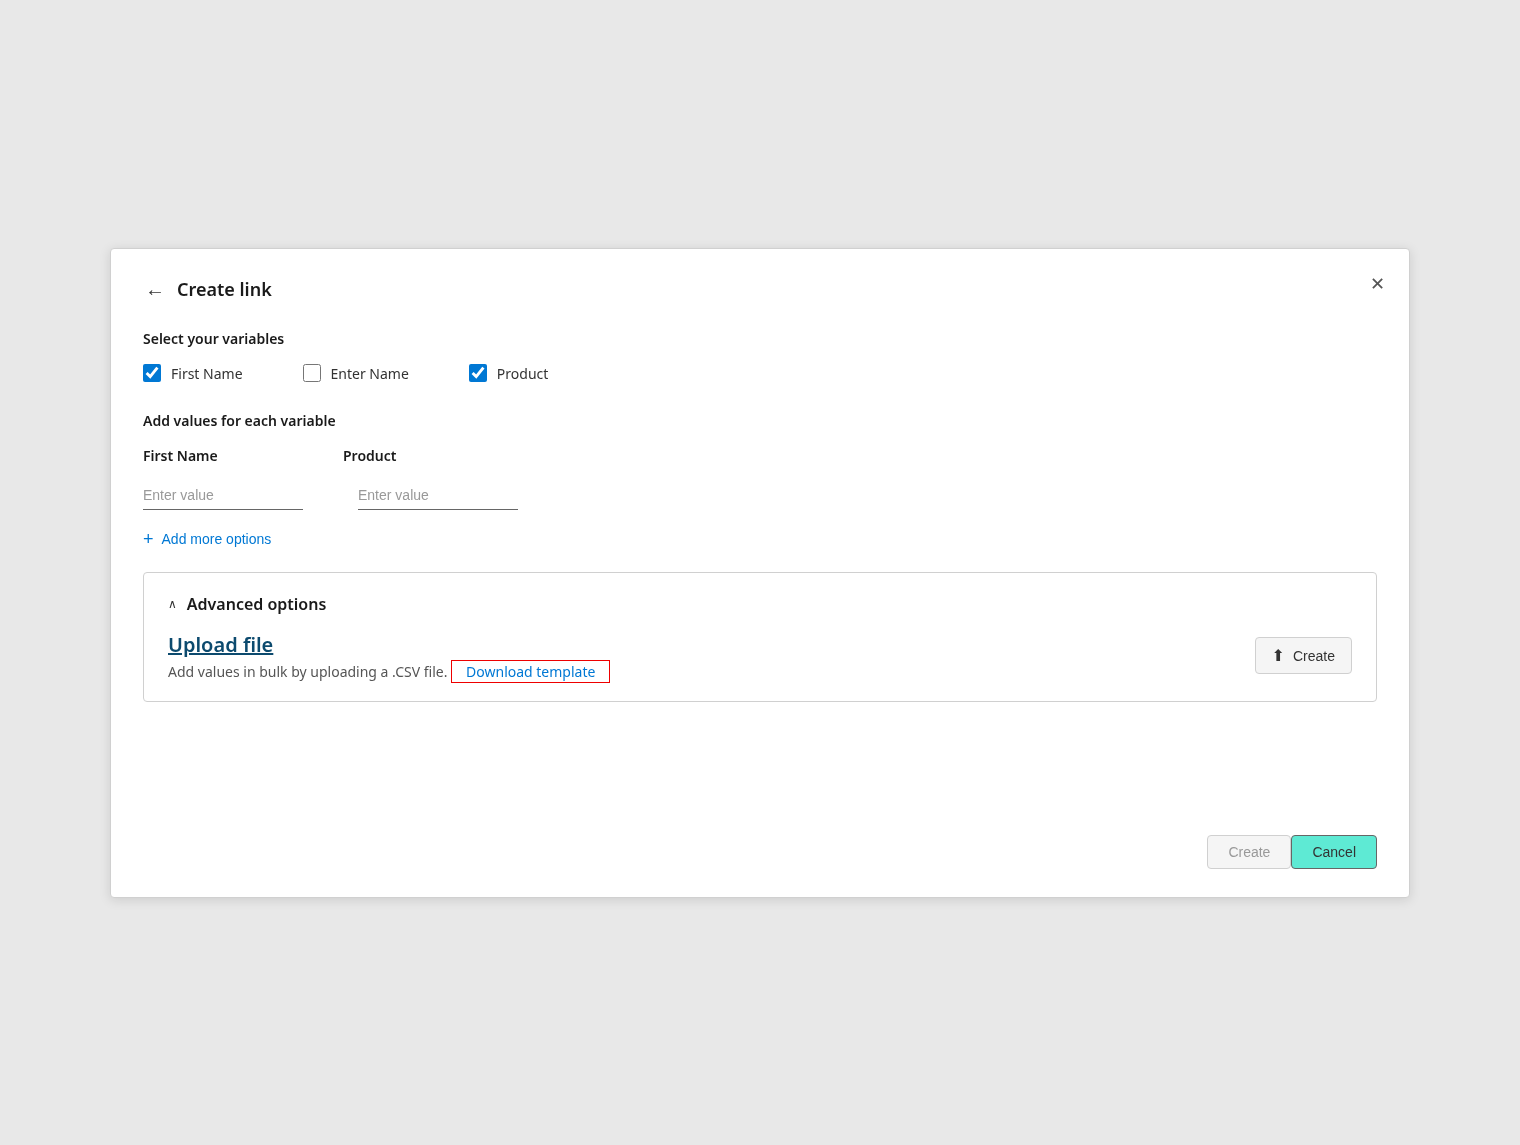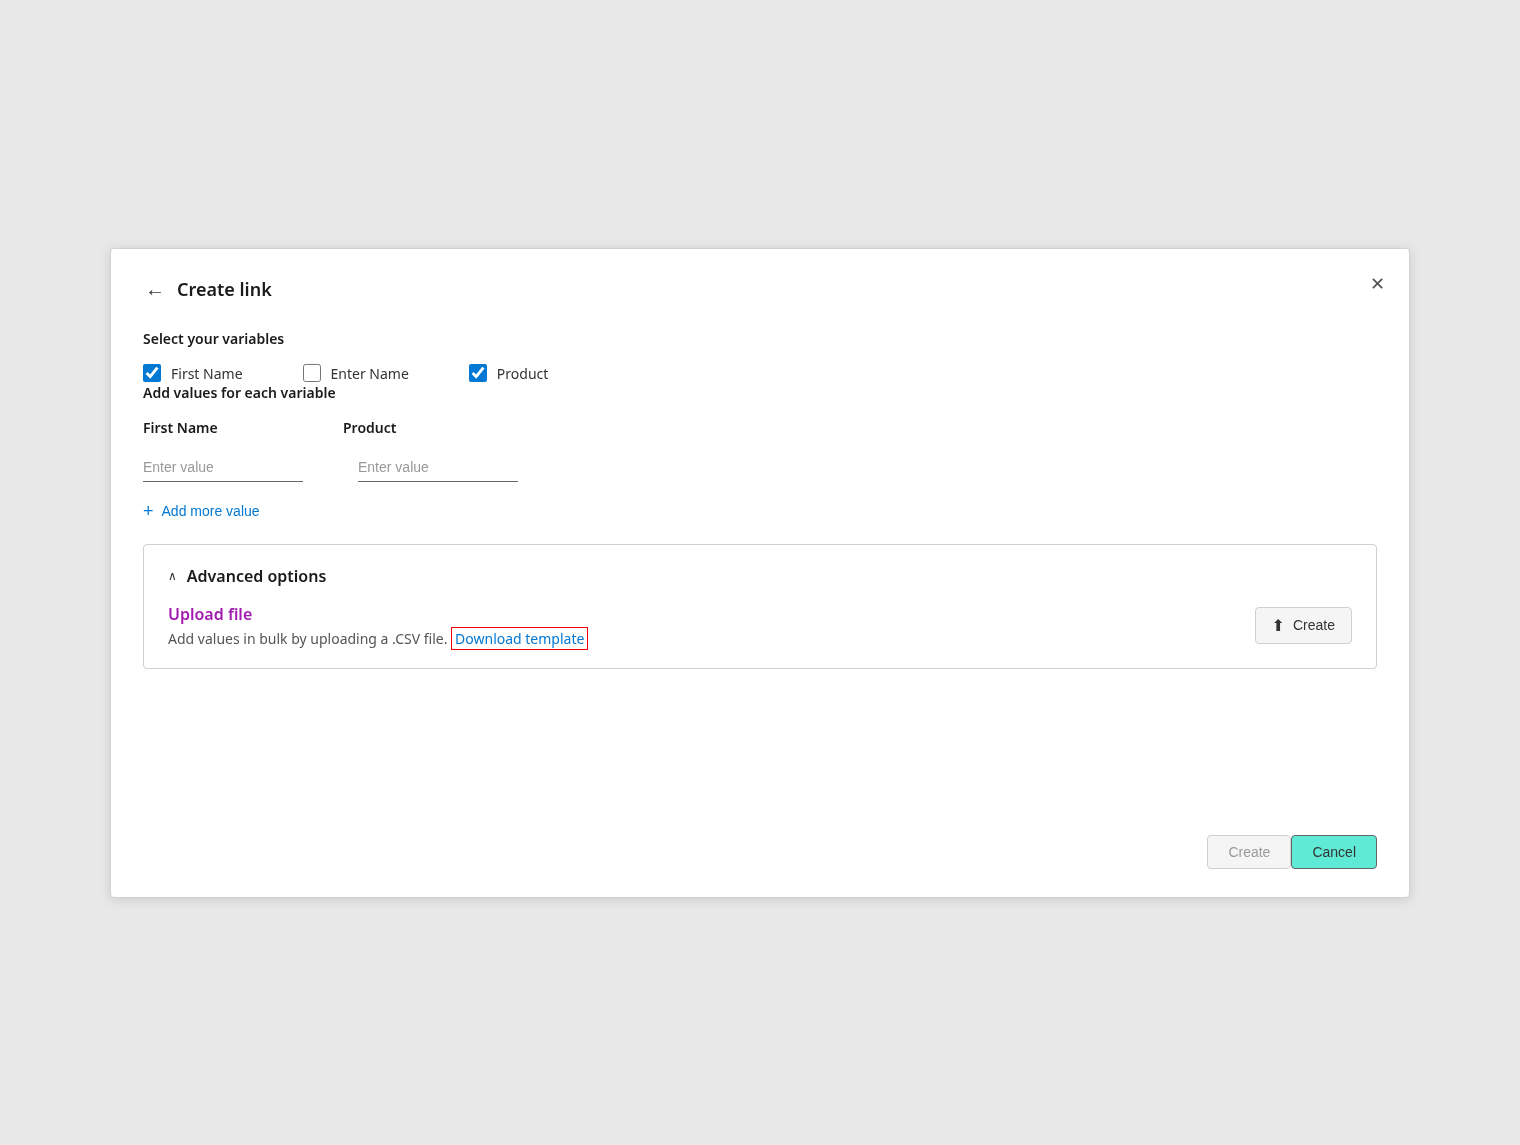--- a/index.html
+++ b/index.html
@@ -82,20 +82,21 @@
     }
 
     .section-label {
       font-size: 14px;
       font-weight: 600;
       color: #1a1a1a;
       margin-bottom: 16px;
     }
 
     .variables-section {
+      margin-bottom: 28px;
     }
 
     .checkbox-row {
       display: flex;
       align-items: center;
       gap: 60px;
     }
 
     .checkbox-item {
       display: flex;
@@ -205,35 +206,36 @@
       justify-content: space-between;
     }
 
     .upload-info {
       display: flex;
       flex-direction: column;
       gap: 4px;
     }
 
     .upload-file-label {
-      font-size: 16px;
-      font-weight: 600;
-      color: #a21caf;
+      font-size: 20px;
+      font-weight: 600;
+      color: #0c4a6e;
+      text-decoration: underline;
     }
 
     .upload-description {
       font-size: 14px;
       color: #555;
     }
 
     .download-link {
       color: #0078d4;
       text-decoration: none;
       border: 1px solid #e00;
-      padding: 1px 3px;
+      padding: 1px 14px;
     }
 
     .upload-button {
       display: flex;
       align-items: center;
       gap: 8px;
       background: #f5f5f5;
       border: 1px solid #d0d0d0;
       border-radius: 4px;
       padding: 8px 16px;
@@ -319,21 +321,21 @@
         <span class="column-header">Product</span>
       </div>
 
       <div class="input-row">
         <input type="text" class="value-input" placeholder="Enter value" style="">
         <input type="text" class="value-input" placeholder="Enter value" style="">
       </div>
 
       <button class="add-more-btn">
         <span class="plus-icon">+</span>
-        <span>Add more value</span>
+        <span>Add more options</span>
       </button>
     </div>
 
     <div class="advanced-section">
       <div class="advanced-header">
         <span class="chevron-icon">∧</span>
         <span class="advanced-title">Advanced options</span>
       </div>
 
       <div class="upload-row">

